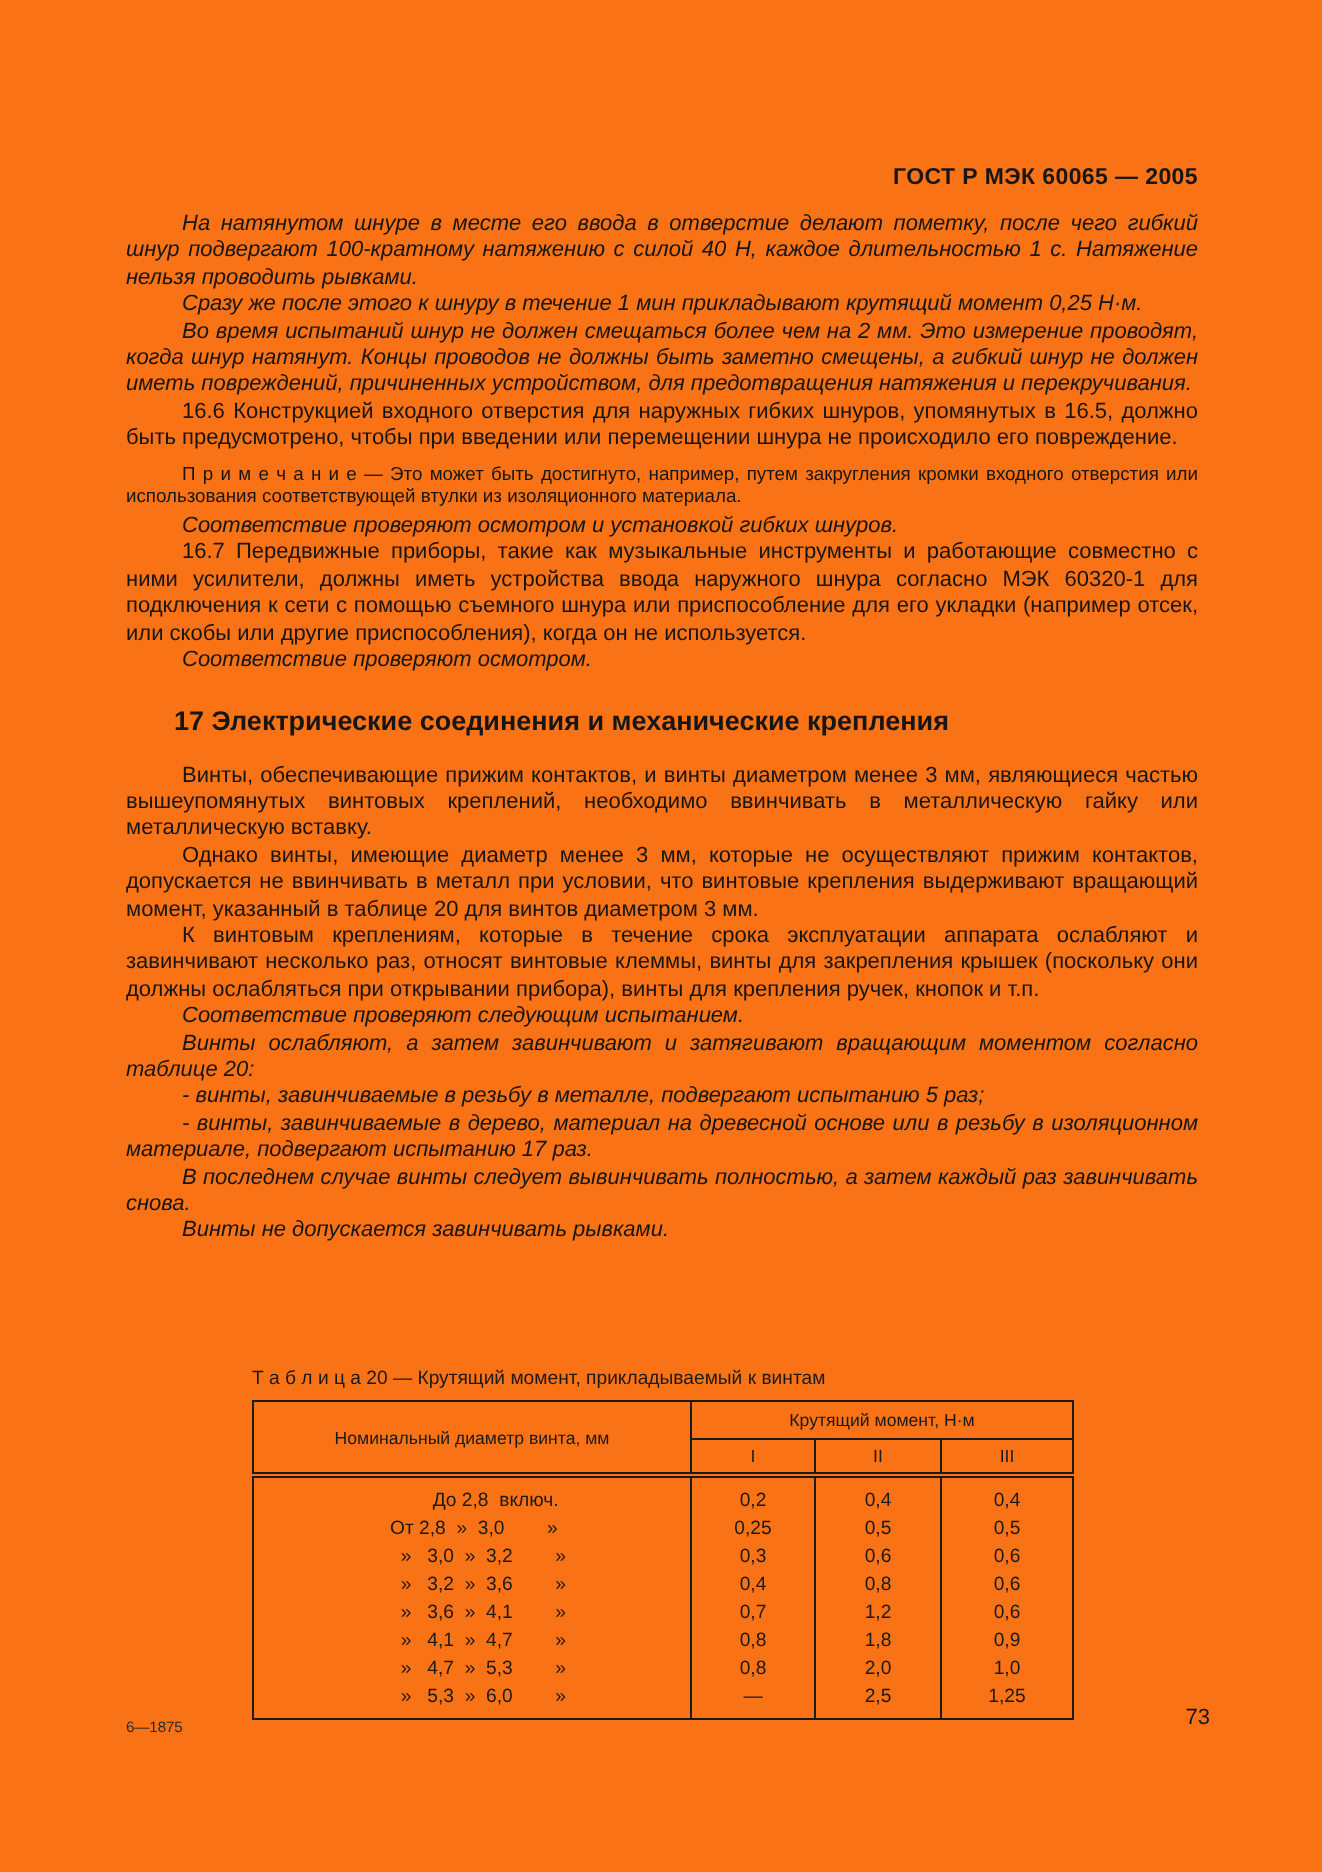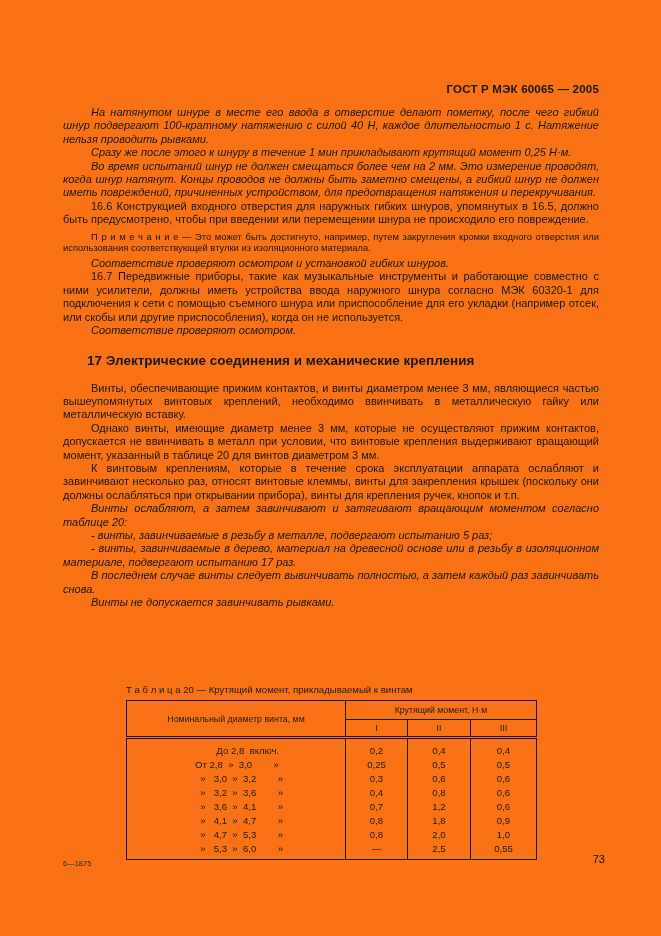--- a/index.html
+++ b/index.html
@@ -45,20 +45,21 @@
       <p class="para italic">Во время испытаний шнур не должен смещаться более чем на 2 мм. Это измерение проводят, когда шнур натянут. Концы проводов не должны быть заметно смещены, а гибкий шнур не должен иметь повреждений, причиненных устройством, для предотвращения натяжения и перекручивания.</p>
       <p class="para">16.6 Конструкцией входного отверстия для наружных гибких шнуров, упомянутых в 16.5, должно быть предусмотрено, чтобы при введении или перемещении шнура не происходило его повреждение.</p>
       <p class="note">П р и м е ч а н и е — Это может быть достигнуто, например, путем закругления кромки входного отверстия или использования соответствующей втулки из изоляционного материала.</p>
       <p class="para italic">Соответствие проверяют осмотром и установкой гибких шнуров.</p>
       <p class="para">16.7 Передвижные приборы, такие как музыкальные инструменты и работающие совместно с ними усилители, должны иметь устройства ввода наружного шнура согласно МЭК 60320-1 для подключения к сети с помощью съемного шнура или  приспособление для его укладки (например отсек, или скобы или другие приспособления), когда он не используется.</p>
       <p class="para italic">Соответствие проверяют осмотром.</p>
       <h2 class="heading">17 Электрические соединения и механические крепления</h2>
       <p class="para">Винты, обеспечивающие прижим контактов, и винты диаметром менее 3 мм, являющиеся частью вышеупомянутых винтовых креплений, необходимо ввинчивать в металлическую гайку или металлическую вставку.</p>
       <p class="para">Однако винты, имеющие диаметр менее 3 мм, которые не осуществляют прижим контактов, допускается не ввинчивать в металл при условии, что винтовые крепления выдерживают вращающий момент, указанный в таблице 20 для винтов диаметром 3 мм.</p>
       <p class="para">К винтовым креплениям, которые в течение срока эксплуатации аппарата ослабляют и завинчивают несколько раз, относят винтовые клеммы, винты для закрепления крышек (поскольку они должны ослабляться при открывании прибора), винты для крепления ручек, кнопок и т.п.</p>
+      <p class="para italic">Соответствие проверяют следующим испытанием.</p>
       <p class="para italic">Винты ослабляют, а затем завинчивают и затягивают вращающим моментом согласно таблице 20:</p>
       <p class="para italic">- винты, завинчиваемые в резьбу в металле, подвергают испытанию 5 раз;</p>
       <p class="para italic">- винты, завинчиваемые в дерево, материал на древесной основе или в резьбу в изоляционном материале, подвергают испытанию 17 раз.</p>
       <p class="para italic">В последнем случае винты следует вывинчивать полностью, а затем каждый раз завинчивать снова.</p>
       <p class="para italic">Винты не допускается завинчивать рывками.</p>
     </div>
 
   <div class="table-caption">Т а б л и ц а  20 — Крутящий момент, прикладываемый к винтам</div>
 
   <table class="gtable">
@@ -119,20 +120,20 @@
         <tr>
           <td class="dcol">  »   4,7  »  5,3        »</td>
           <td class="vcol">0,8</td>
           <td class="vcol">2,0</td>
           <td class="vcol">1,0</td>
         </tr>
         <tr>
           <td class="dcol">  »   5,3  »  6,0        »</td>
           <td class="vcol">—</td>
           <td class="vcol">2,5</td>
-          <td class="vcol">0,55</td>
+          <td class="vcol">1,25</td>
         </tr>
       </tbody>
   </table>
 
   <div class="footer-left">6—1875</div>
   <div class="footer-right">73</div>
 </div>
 
 </body></html>

